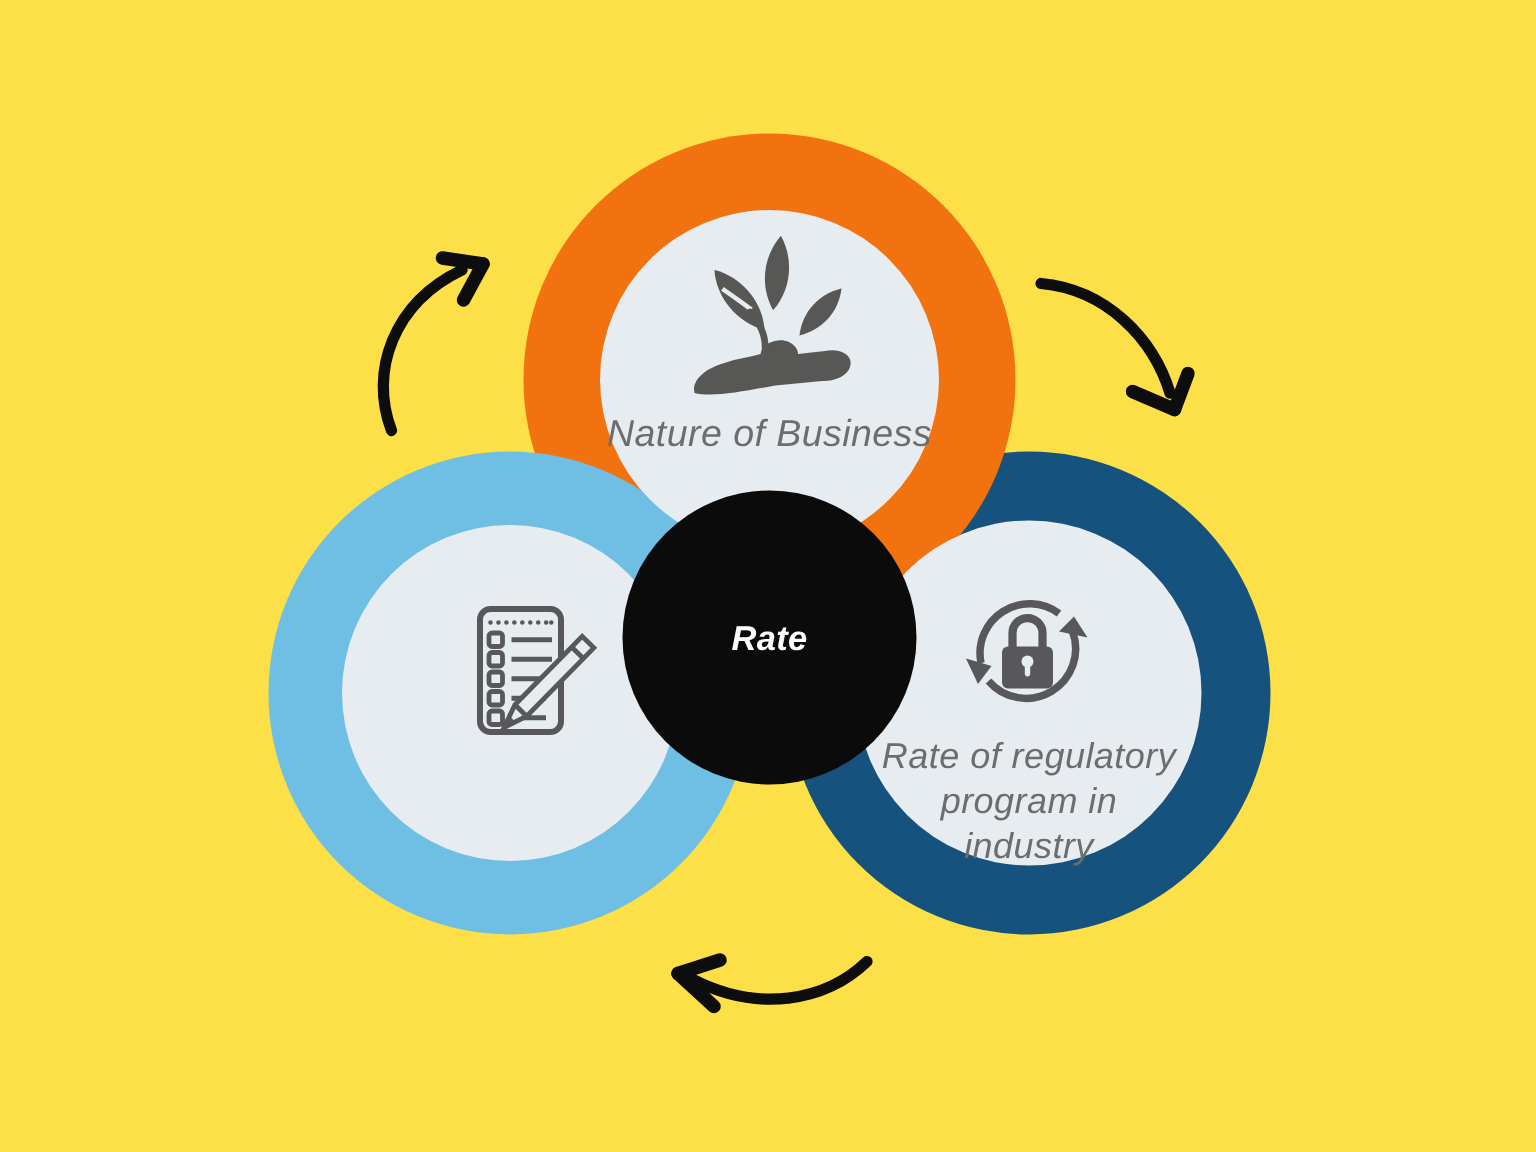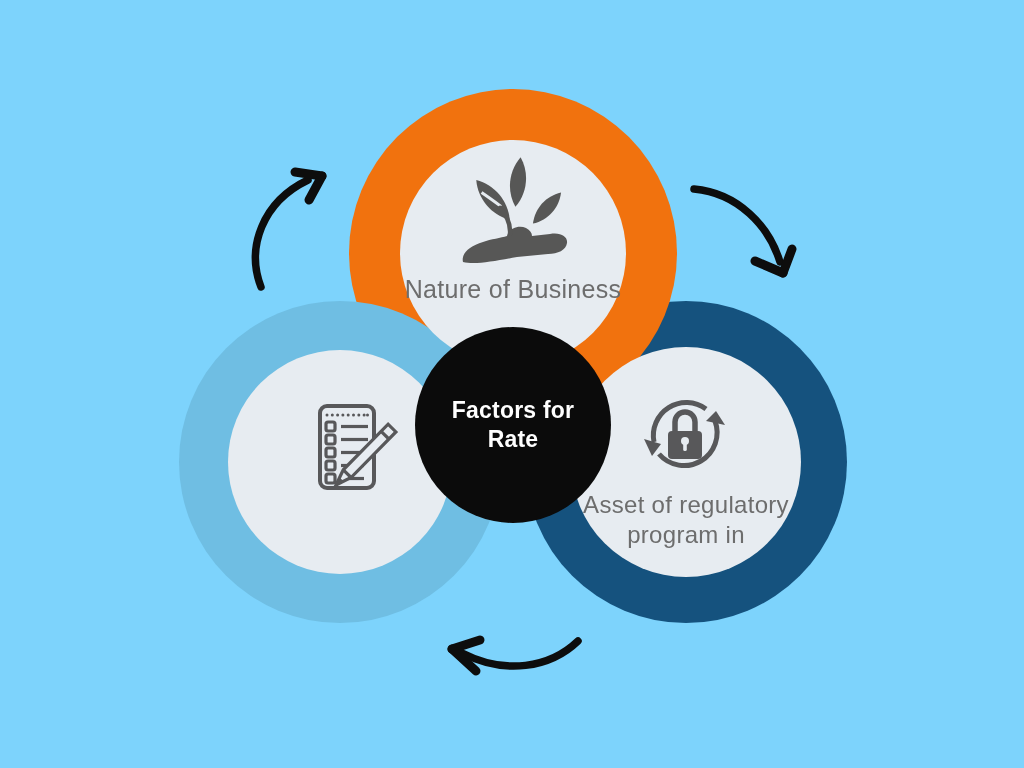--- a/index.html
+++ b/index.html
@@ -1,18 +1,18 @@
 <!DOCTYPE html>
 <html><head>
 <meta charset="utf-8">
 <style>
   html,body{margin:0;padding:0;background:#fff;}
   .canvas{
     position:relative;width:1024px;height:768px;overflow:hidden;
-    background:#7dd3fc;font-family:"Liberation Sans",sans-serif;
+    background:#fde047;font-family:"Liberation Sans",sans-serif;font-style:italic;
   }
   .disc{position:absolute;border-radius:50%;}
   .label{
     position:absolute;text-align:center;color:#6d6d6d;
     font-size:24px;line-height:30px;letter-spacing:.3px;font-weight:400;
   }
   .center-circle{
     position:absolute;border-radius:50%;
     display:flex;flex-direction:column;align-items:center;justify-content:center;
     text-align:center;
@@ -96,26 +96,26 @@
     <path d="M75,19 L84,33 L65,29 Z" fill="#58585A"></path>
     <rect x="27" y="39" width="34" height="28" rx="4" fill="#58585A"></rect>
     <circle cx="44" cy="49" r="4" fill="#E7ECF1"></circle>
     <rect x="42.2" y="50" width="3.6" height="9" rx="1.6" fill="#E7ECF1"></rect>
   </svg>
 
   <div class="label" style="left: 363px; top: 274px; width: 300px; font-size: 25px; color: rgb(109, 109, 109);">
     <span>Nature of Business</span>
   </div>
   <div class="label" style="left: 541px; top: 490px; width: 290px; color: rgb(109, 109, 109);">
-    <div>Asset of regulatory</div>
+    <div>Rate of regulatory</div>
     <div>program in</div>
+    <div>industry</div>
   </div>
 
   <div class="center-circle" style="left: 415px; top: 327px; width: 196px; height: 196px; background-color: rgb(11, 11, 11);">
-    <div>Factors for</div>
     <div>Rate</div>
   </div>
 
   <svg style="left:0;top:0;" width="1024" height="768" viewBox="0 0 1024 768">
     <g stroke="#0D0D0D" fill="none" stroke-linecap="round" stroke-width="7.5" style="stroke: rgb(13, 13, 13);">
       <g>
         <path d="M261,287 C246,248 262,202 308,180"></path>
         <path d="M322,176 L295,172" stroke-width="9"></path>
         <path d="M322,176 L309,200" stroke-width="9"></path>
       </g>

